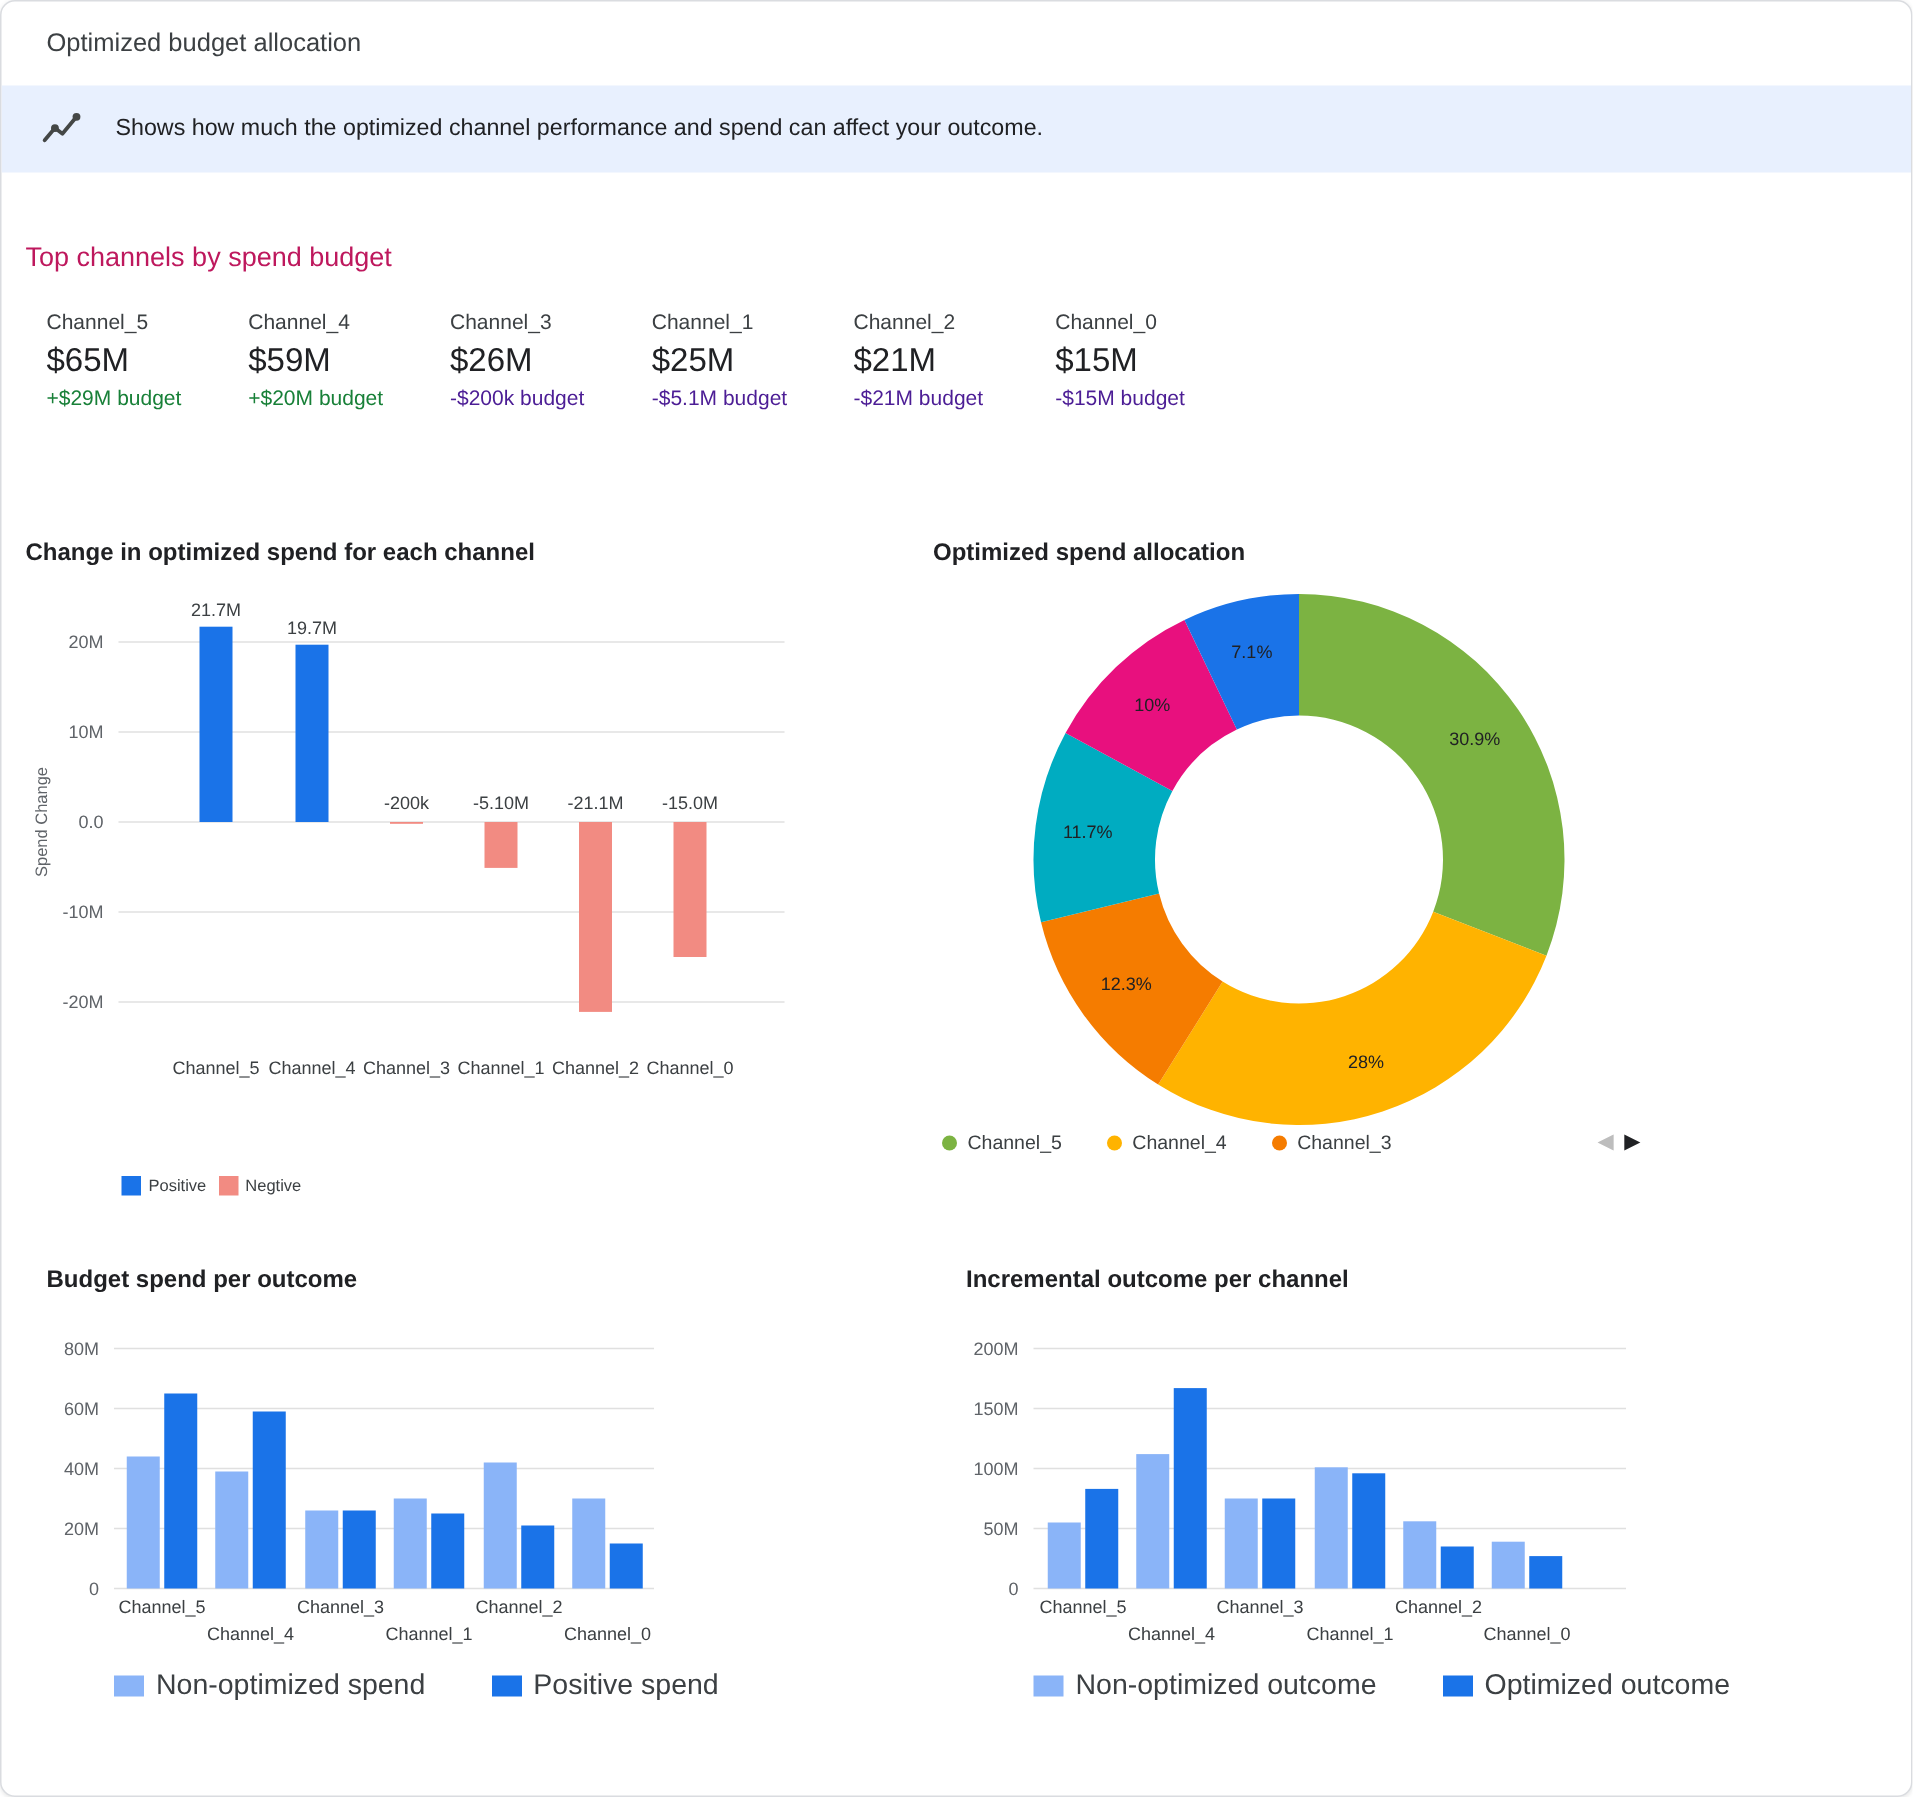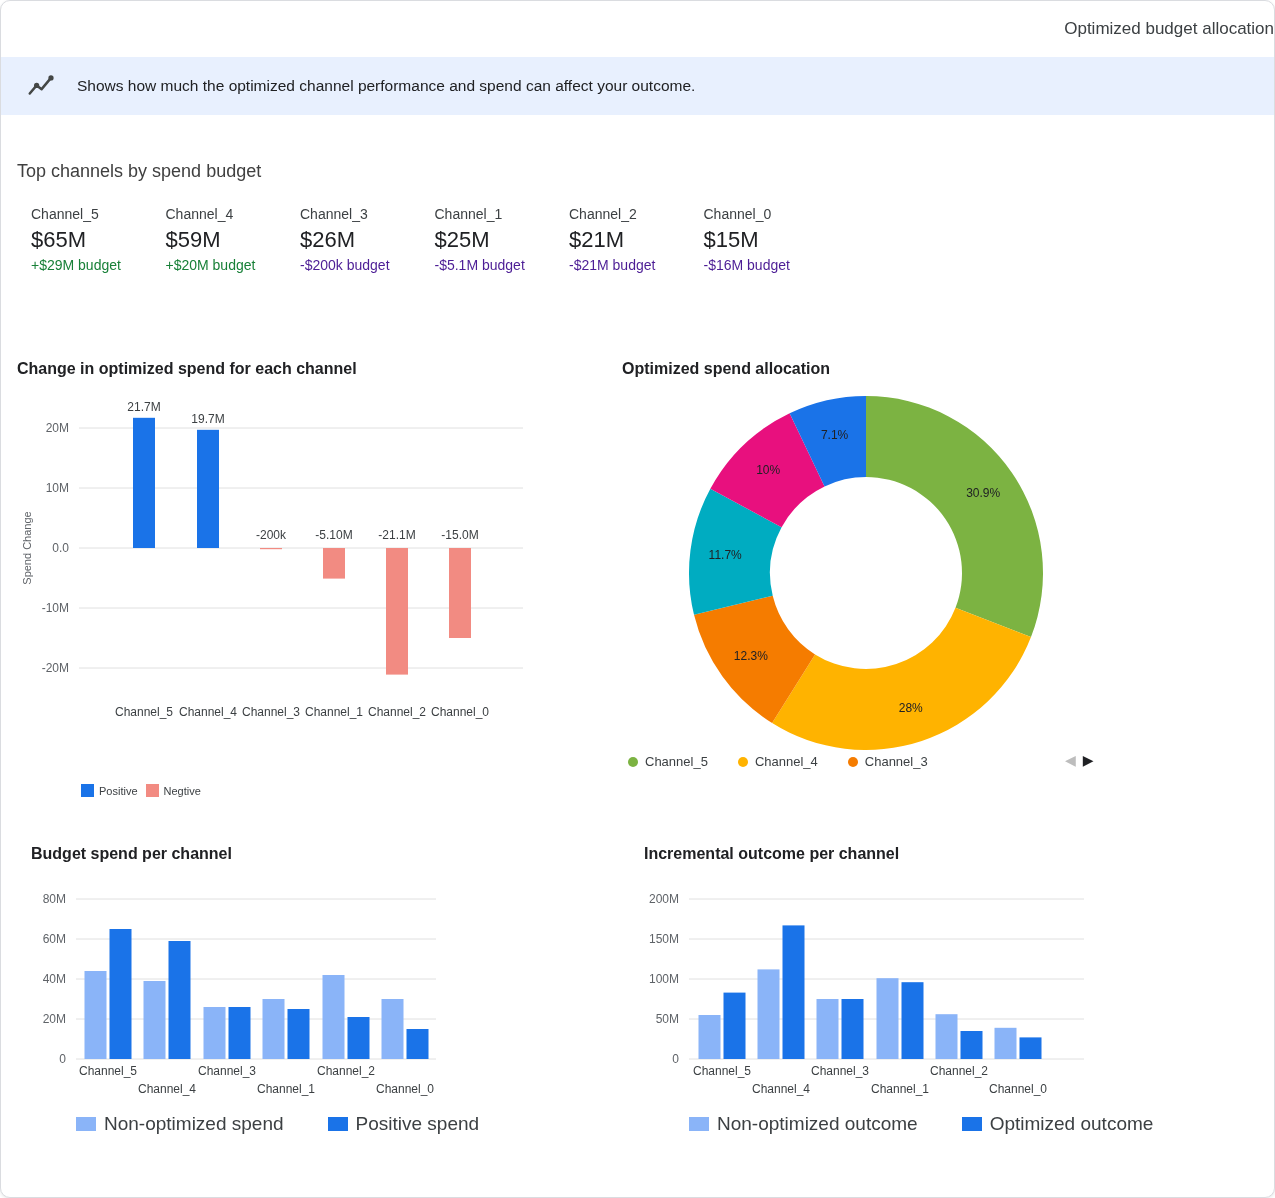--- a/index.html
+++ b/index.html
@@ -15,33 +15,33 @@
     background: #ffffff;
     border: 1px solid #dadce0;
     border-radius: 10px;
     box-shadow: 0 1px 3px rgba(60,64,67,.12);
     overflow: hidden;
     margin: 0 auto;
   }
   .pos-a { position: absolute; }
   .header {
     position: absolute; top: 0; left: 0; right: 0; height: 56px;
-    display: flex; align-items: center; padding-left: 46px; justify-content: flex-end;
+    display: flex; align-items: center; padding-left: 30px;
   }
   .header h1 { font-size: 17px; font-weight: 400; color: #3c4043; }
   .banner {
     position: absolute; top: 56px; left: 0; right: 0; height: 58px;
     background: #e8f0fe;
     display: flex; align-items: center; padding-left: 25px;
   }
   .banner-icon { width: 30px; height: 30px; margin-right: 21px; flex: 0 0 auto; }
   .banner-text { font-size: 15.5px; color: #202124; }
   .section-title {
     position: absolute; left: 16px; top: 160px;
-    font-size: 18px; font-weight: 400; color: #404040;
+    font-size: 18px; font-weight: 400; color: #be185d;
   }
   .cards { position: absolute; left: 30px; top: 205px; display: flex; }
   .channel-card { width: 134.5px; }
   .cc-name { font-size: 14px; color: #3c4043; }
   .cc-value { font-size: 22px; font-weight: 400; color: #202124; margin: 5px 0 4px; }
   .cc-delta { font-size: 14px; }
   .cc-delta.positive { color: #188038; }
   .cc-delta.negative { color: #4c1d95; }
   .chart-title { font-size: 16px; font-weight: 700; color: #202124; }
   svg { font-family: "Liberation Sans", sans-serif; overflow: visible; }
@@ -107,21 +107,21 @@
         <div class="cc-delta negative">-$5.1M budget</div>
       </div>
       <div class="channel-card">
         <div class="cc-name">Channel_2</div>
         <div class="cc-value">$21M</div>
         <div class="cc-delta negative">-$21M budget</div>
       </div>
       <div class="channel-card">
         <div class="cc-name">Channel_0</div>
         <div class="cc-value">$15M</div>
-        <div class="cc-delta negative">-$16M budget</div>
+        <div class="cc-delta negative">-$15M budget</div>
       </div>
     </div>
 
   <h3 class="chart-title pos-a" style="left:16px;top:359px">Change in optimized spend for each channel</h3>
   <svg id="chart-spend-change" class="pos-a" style="left:16px;top:390px" width="545" height="338">
       <line x1="62" x2="506" y1="37" y2="37" stroke="#e0e0e0" stroke-width="1"></line>
       <text x="52" y="41" class="tick" text-anchor="end">20M</text>
       <line x1="62" x2="506" y1="97" y2="97" stroke="#e0e0e0" stroke-width="1"></line>
       <text x="52" y="101" class="tick" text-anchor="end">10M</text>
       <line x1="62" x2="506" y1="157" y2="157" stroke="#e0e0e0" stroke-width="1"></line>
@@ -188,21 +188,21 @@
       <span class="legend-item">
         <span class="legend-dot" style="background: rgb(245, 124, 0);"></span>
         <span class="legend-label">Channel_3</span>
       </span>
     </div>
   <div class="pager pos-a" style="left:1064px;top:751px">
     <span class="pager-btn prev">◀</span>
     <span class="pager-btn next">▶</span>
   </div>
 
-  <h3 class="chart-title pos-a" style="left:30px;top:844px">Budget spend per channel</h3>
+  <h3 class="chart-title pos-a" style="left:30px;top:844px">Budget spend per outcome</h3>
   <svg id="chart-budget" class="pos-a" style="left:16px;top:880px" width="470" height="224">
       <line x1="59" x2="419" y1="178" y2="178" stroke="#e0e0e0" stroke-width="1"></line>
       <text x="49" y="182" class="tick" text-anchor="end">0</text>
       <line x1="59" x2="419" y1="138" y2="138" stroke="#e0e0e0" stroke-width="1"></line>
       <text x="49" y="142" class="tick" text-anchor="end">20M</text>
       <line x1="59" x2="419" y1="98" y2="98" stroke="#e0e0e0" stroke-width="1"></line>
       <text x="49" y="102" class="tick" text-anchor="end">40M</text>
       <line x1="59" x2="419" y1="58" y2="58" stroke="#e0e0e0" stroke-width="1"></line>
       <text x="49" y="62" class="tick" text-anchor="end">60M</text>
       <line x1="59" x2="419" y1="18" y2="18" stroke="#e0e0e0" stroke-width="1"></line>

